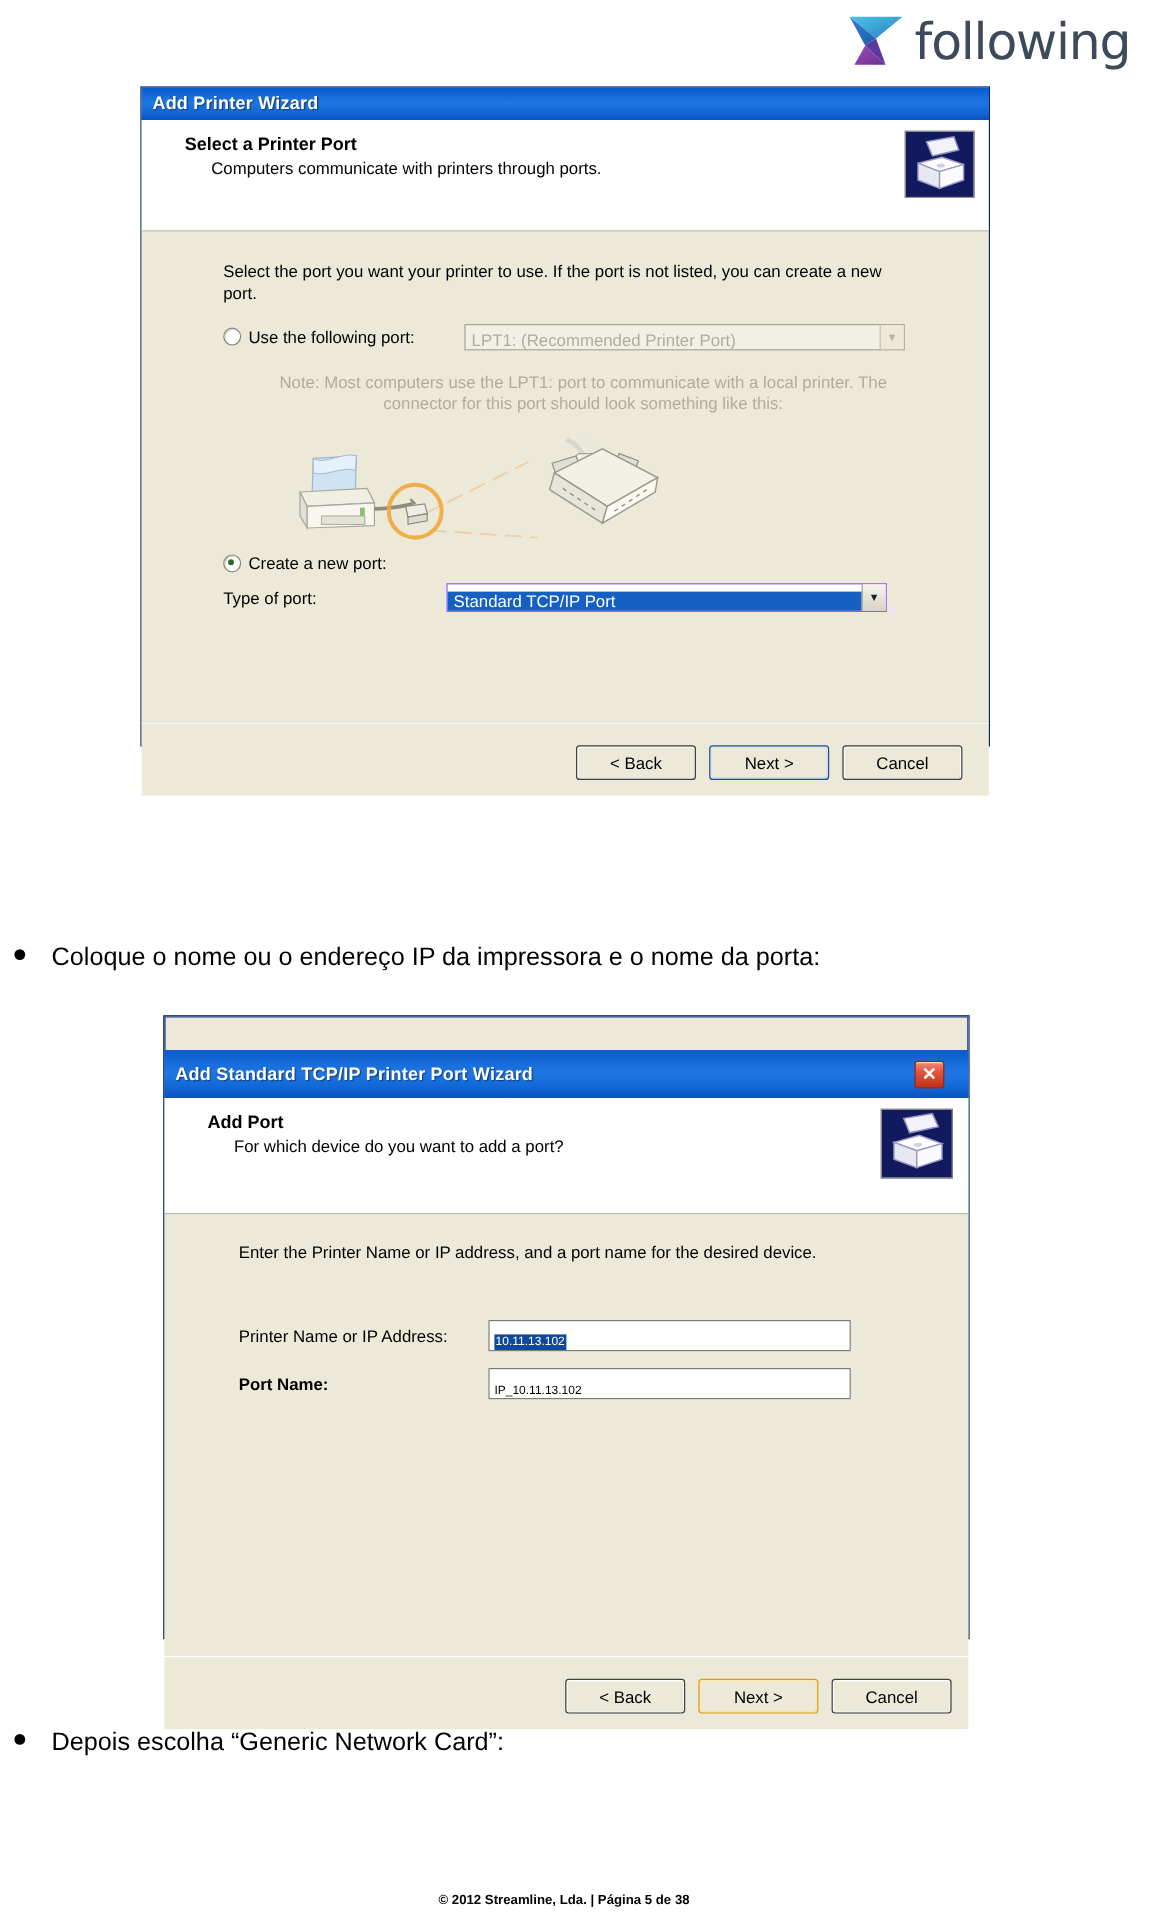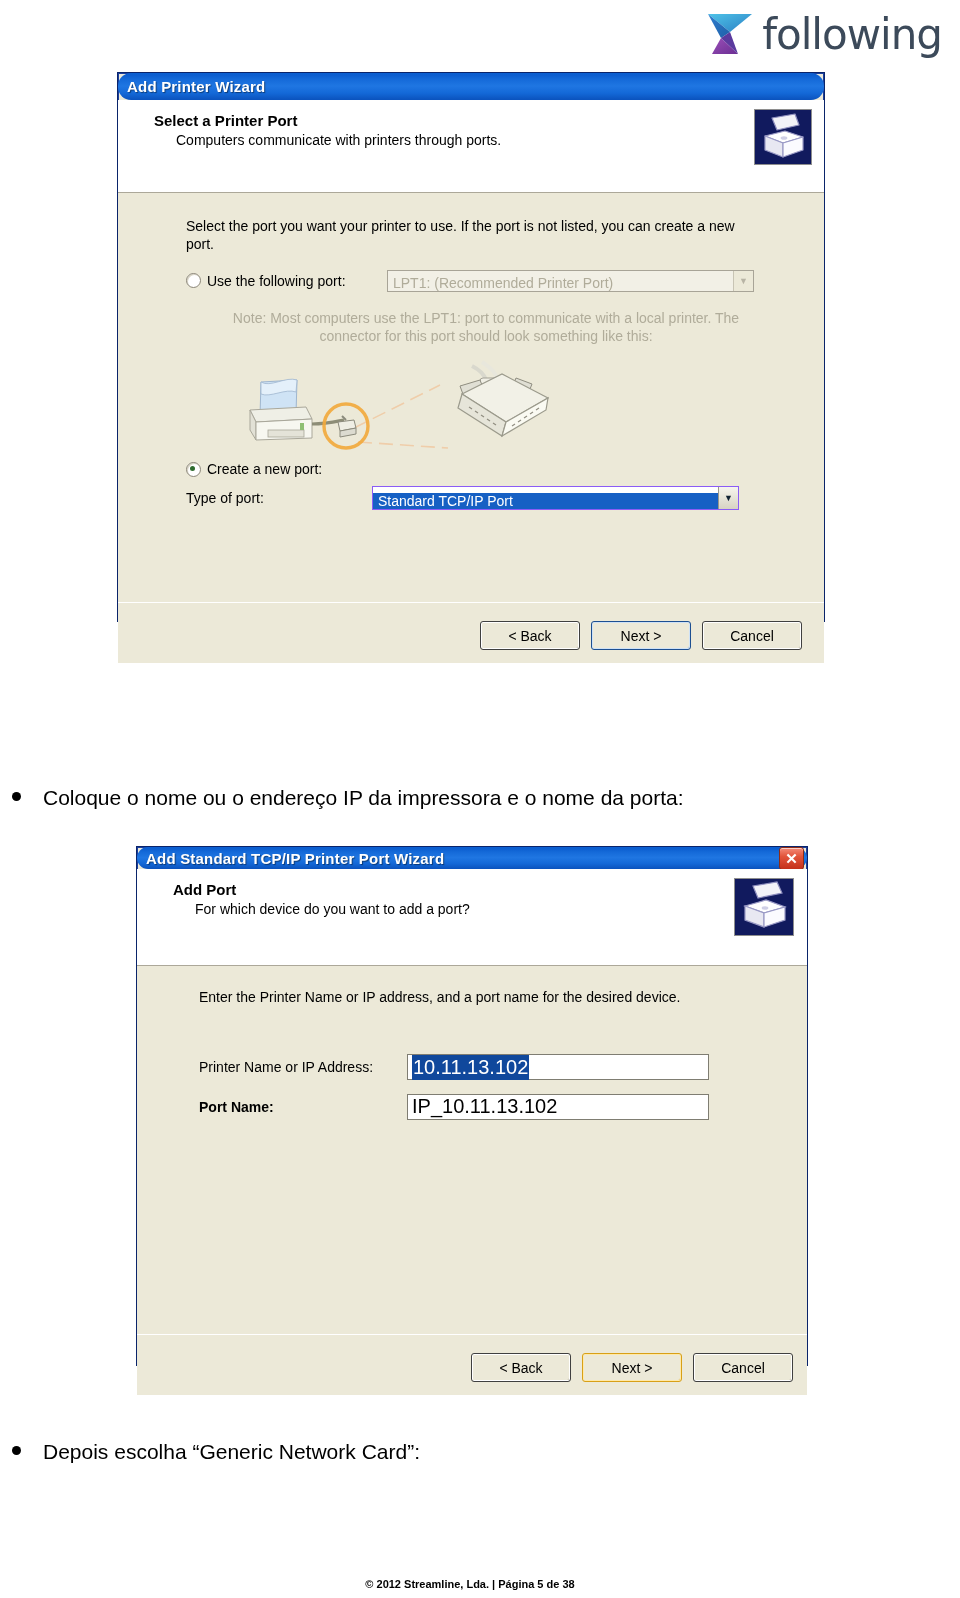--- a/index.html
+++ b/index.html
@@ -27,23 +27,22 @@
     position:absolute;
     background:#ece9d8;
     border:1px solid #0a246a;
     box-sizing:border-box;
     box-shadow:0 0 0 1px #1b3f9e inset;
   }
   .xp-titlebar{
     height:27px;
     background:linear-gradient(180deg,#0b5fd1 0%,#0c5ed0 8%,#1469d8 22%,#1f76e2 48%,#1469d8 74%,#0a52bd 100%);
     display:flex;align-items:center;
-    padding:0 3px 0 9px;
+    padding:0 20px 0 9px;
     position:relative;
-    border-radius:13px;
   }
   .xp-titlebar .title{
     color:#fff;font-weight:bold;font-size:15px;
     text-shadow:1px 1px 1px rgba(0,0,0,.45);
     letter-spacing:.2px;
     white-space:nowrap;
   }
   .xp-close{
     margin-left:auto;
     width:23px;height:21px;
@@ -149,22 +148,22 @@
   .combo.disabled .arrow{color:#b8b4a5;}
   .combo.focused{border:1px solid #8b5cf6;}
   .combo.focused .val{background:#1660c4;color:#fff;}
   .combo.focused .arrow{
     background:linear-gradient(180deg,#f6f5ee,#d7d3c3);
     border-left:1px solid #9b9788;color:#123;
   }
 
   .textfield{
     height:26px;border:1px solid #7f7d72;background:#fff;
-    display:flex;align-items:flex-start;
-    font-size:20px;box-sizing:border-box;padding:0 4px;
+    display:flex;align-items:flex-end;
+    font-size:10px;box-sizing:border-box;padding:0 4px;
     cursor:text;
   }
   .sel-text{background:#10489c;color:#fff;padding:1px 1px;}
 
   
   .bullet-line{
     position:absolute;
     display:flex;align-items:baseline;
     font-size:21px;color:#000;
   }
@@ -320,21 +319,21 @@
   </div>
 </div>
 
 <div class="bullet-line" style="left:12px;top:786px;">
   <span class="bullet-dot"></span>
   <span>Coloque o nome ou o endereço IP da impressora e o nome da porta:</span>
 </div>
 
 <div class="xp-dialog" id="dlg2" style="left:136px;top:846px;width:672px;height:520px;">
 
-  <div class="xp-titlebar" style="height:22px;">
+  <div class="xp-titlebar" style="height:40px;margin-top:28px;">
     <span class="title">Add Standard TCP/IP Printer Port Wizard</span>
     <span class="xp-close">✕</span>
   </div>
 
   <div class="xp-header" style="height:74px;padding-left:36px;">
     <div>
       <div class="h-title">Add Port</div>
       <div class="h-sub">For which device do you want to add a port?</div>
     </div>
     <div class="hdr-icon" style="right:13px;top:9px;width:58px;height:56px;">

